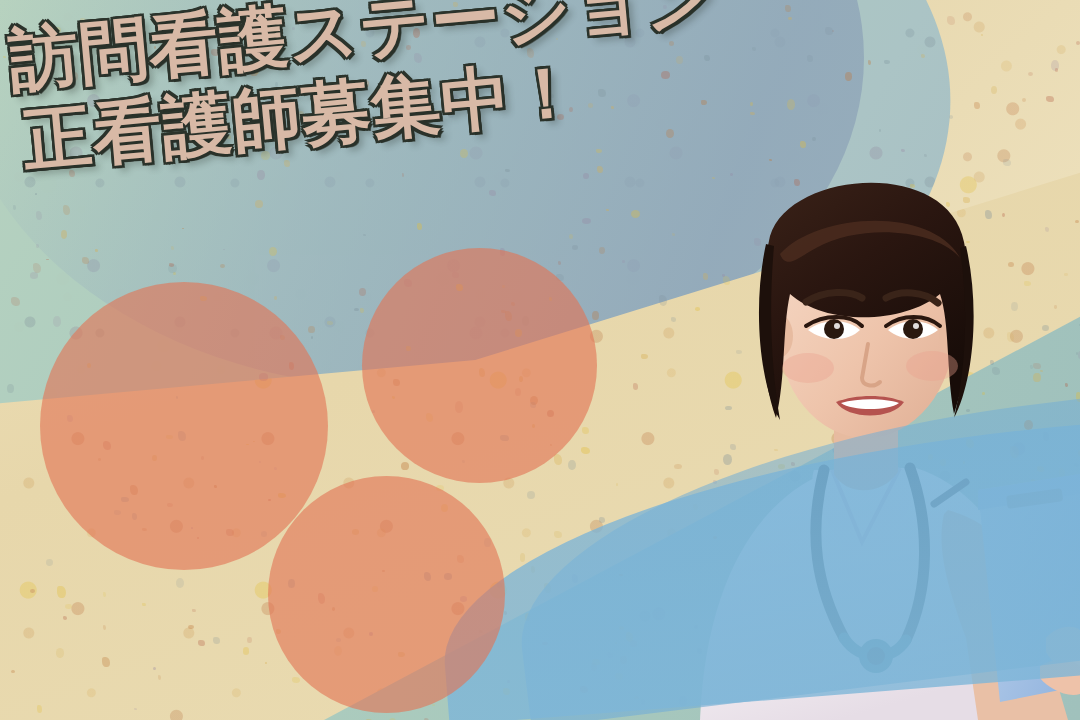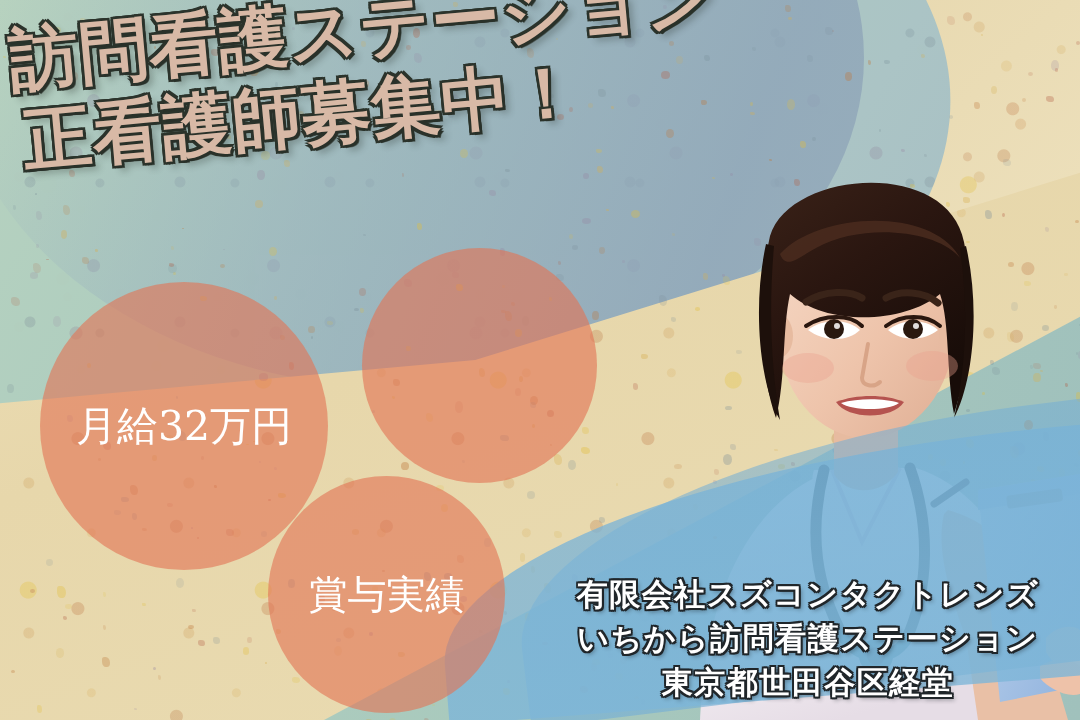--- a/index.html
+++ b/index.html
@@ -676,29 +676,22 @@
 
   <div class="blue-band2"></div>
   <div class="blue-band"></div>
 
   <div class="headline">
     <span class="l1">訪問看護ステーション</span>
     <span class="l2">正看護師募集中！</span>
   </div>
 
   <div class="circle" id="c1">
-    <span>月給32万円</span>
   </div>
 
   <div class="circle" id="c2">
   </div>
 
   <div class="circle" id="c3">
-    <span>賞与実績</span>
   </div>
 
-  <div class="company">
-    <span class="cl">有限会社スズコンタクトレンズ</span>
-    <span class="cl">いちから訪問看護ステーション</span>
-    <span class="cl">東京都世田谷区経堂</span>
-  </div>
 
 </div>
 
 </body></html>

